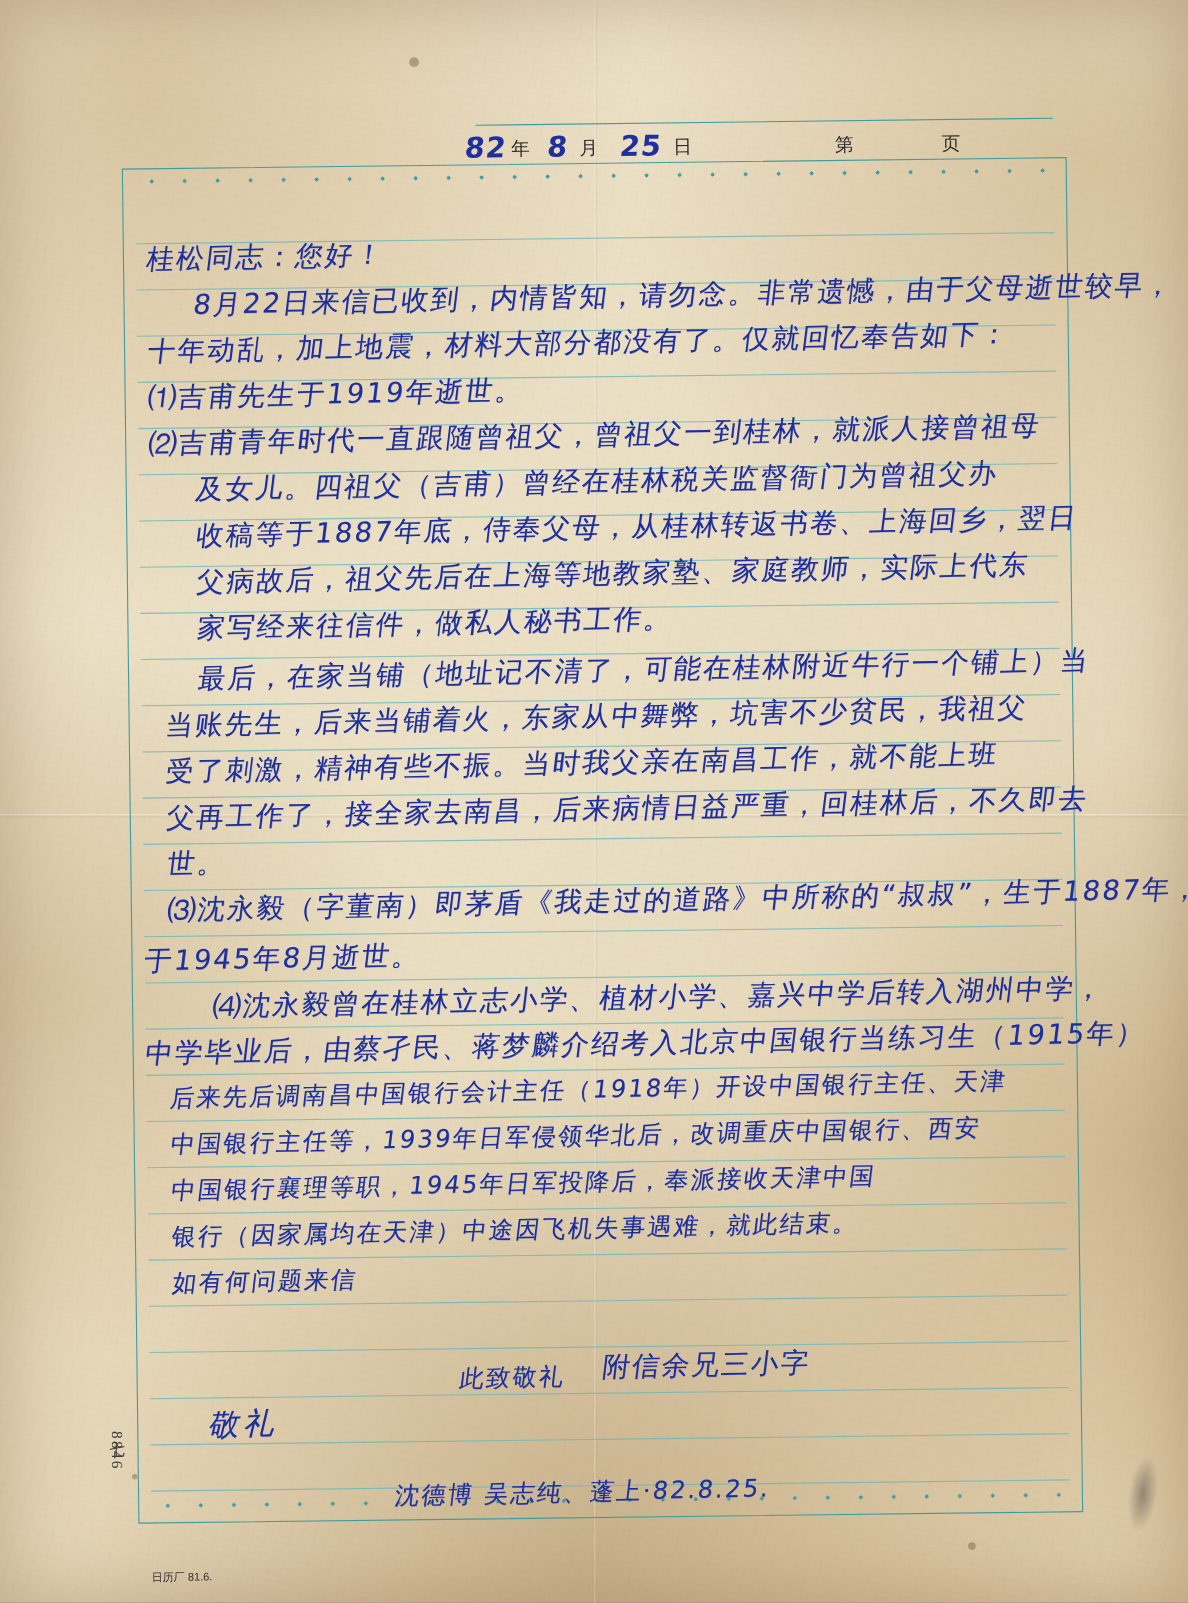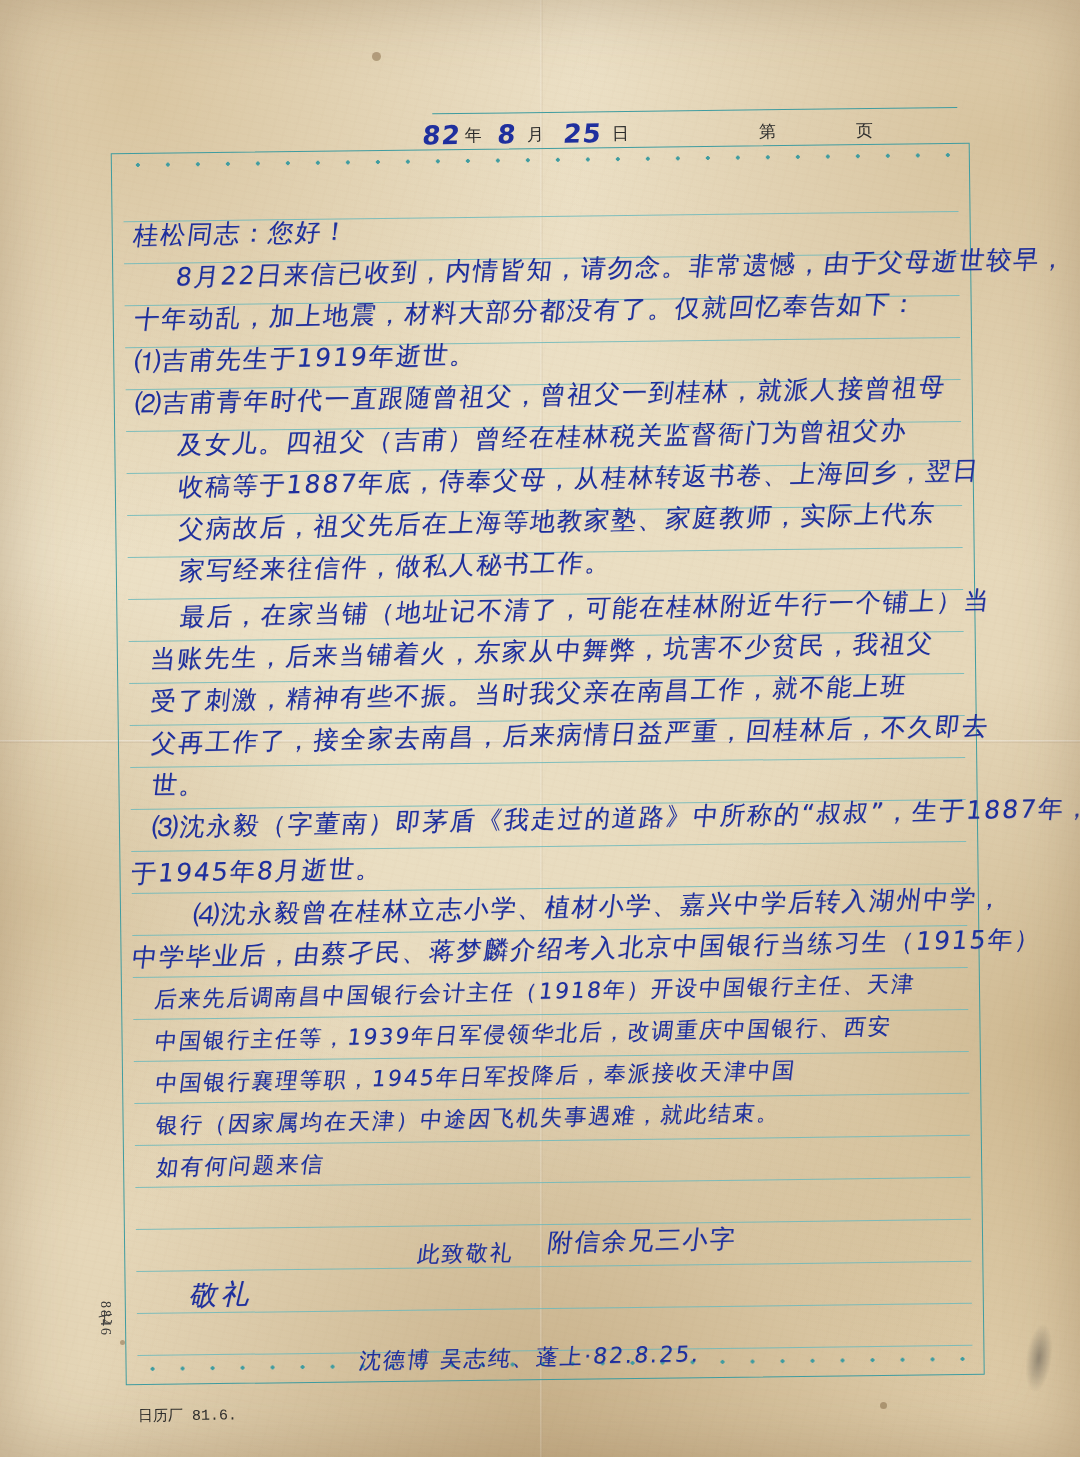--- a/index.html
+++ b/index.html
@@ -142,23 +142,23 @@
   }
   .hw.sm { font-size: 22px; }
   .hw.sig {
     font-size: 28px;
     letter-spacing: 4px;
     transform: skewX(-16deg) rotate(-2deg);
   }
   .footer-left {
     position: absolute;
     left: 138px;
-    bottom: 32px;
-    font-family: Liberation Mono, monospace;
-    font-size: 15px;
+    bottom: 16px;
+    font-family: Liberation Sans, sans-serif;
+    font-size: 10px;
     color: #2d2d2d;
     transform: rotate(-0.7deg);
   }
   .side-code {
     position: absolute;
     left: 96px;
     bottom: 120px;
     font-family: "Liberation Serif", serif;
     font-size: 14px;
     color: #3b3b3b;

